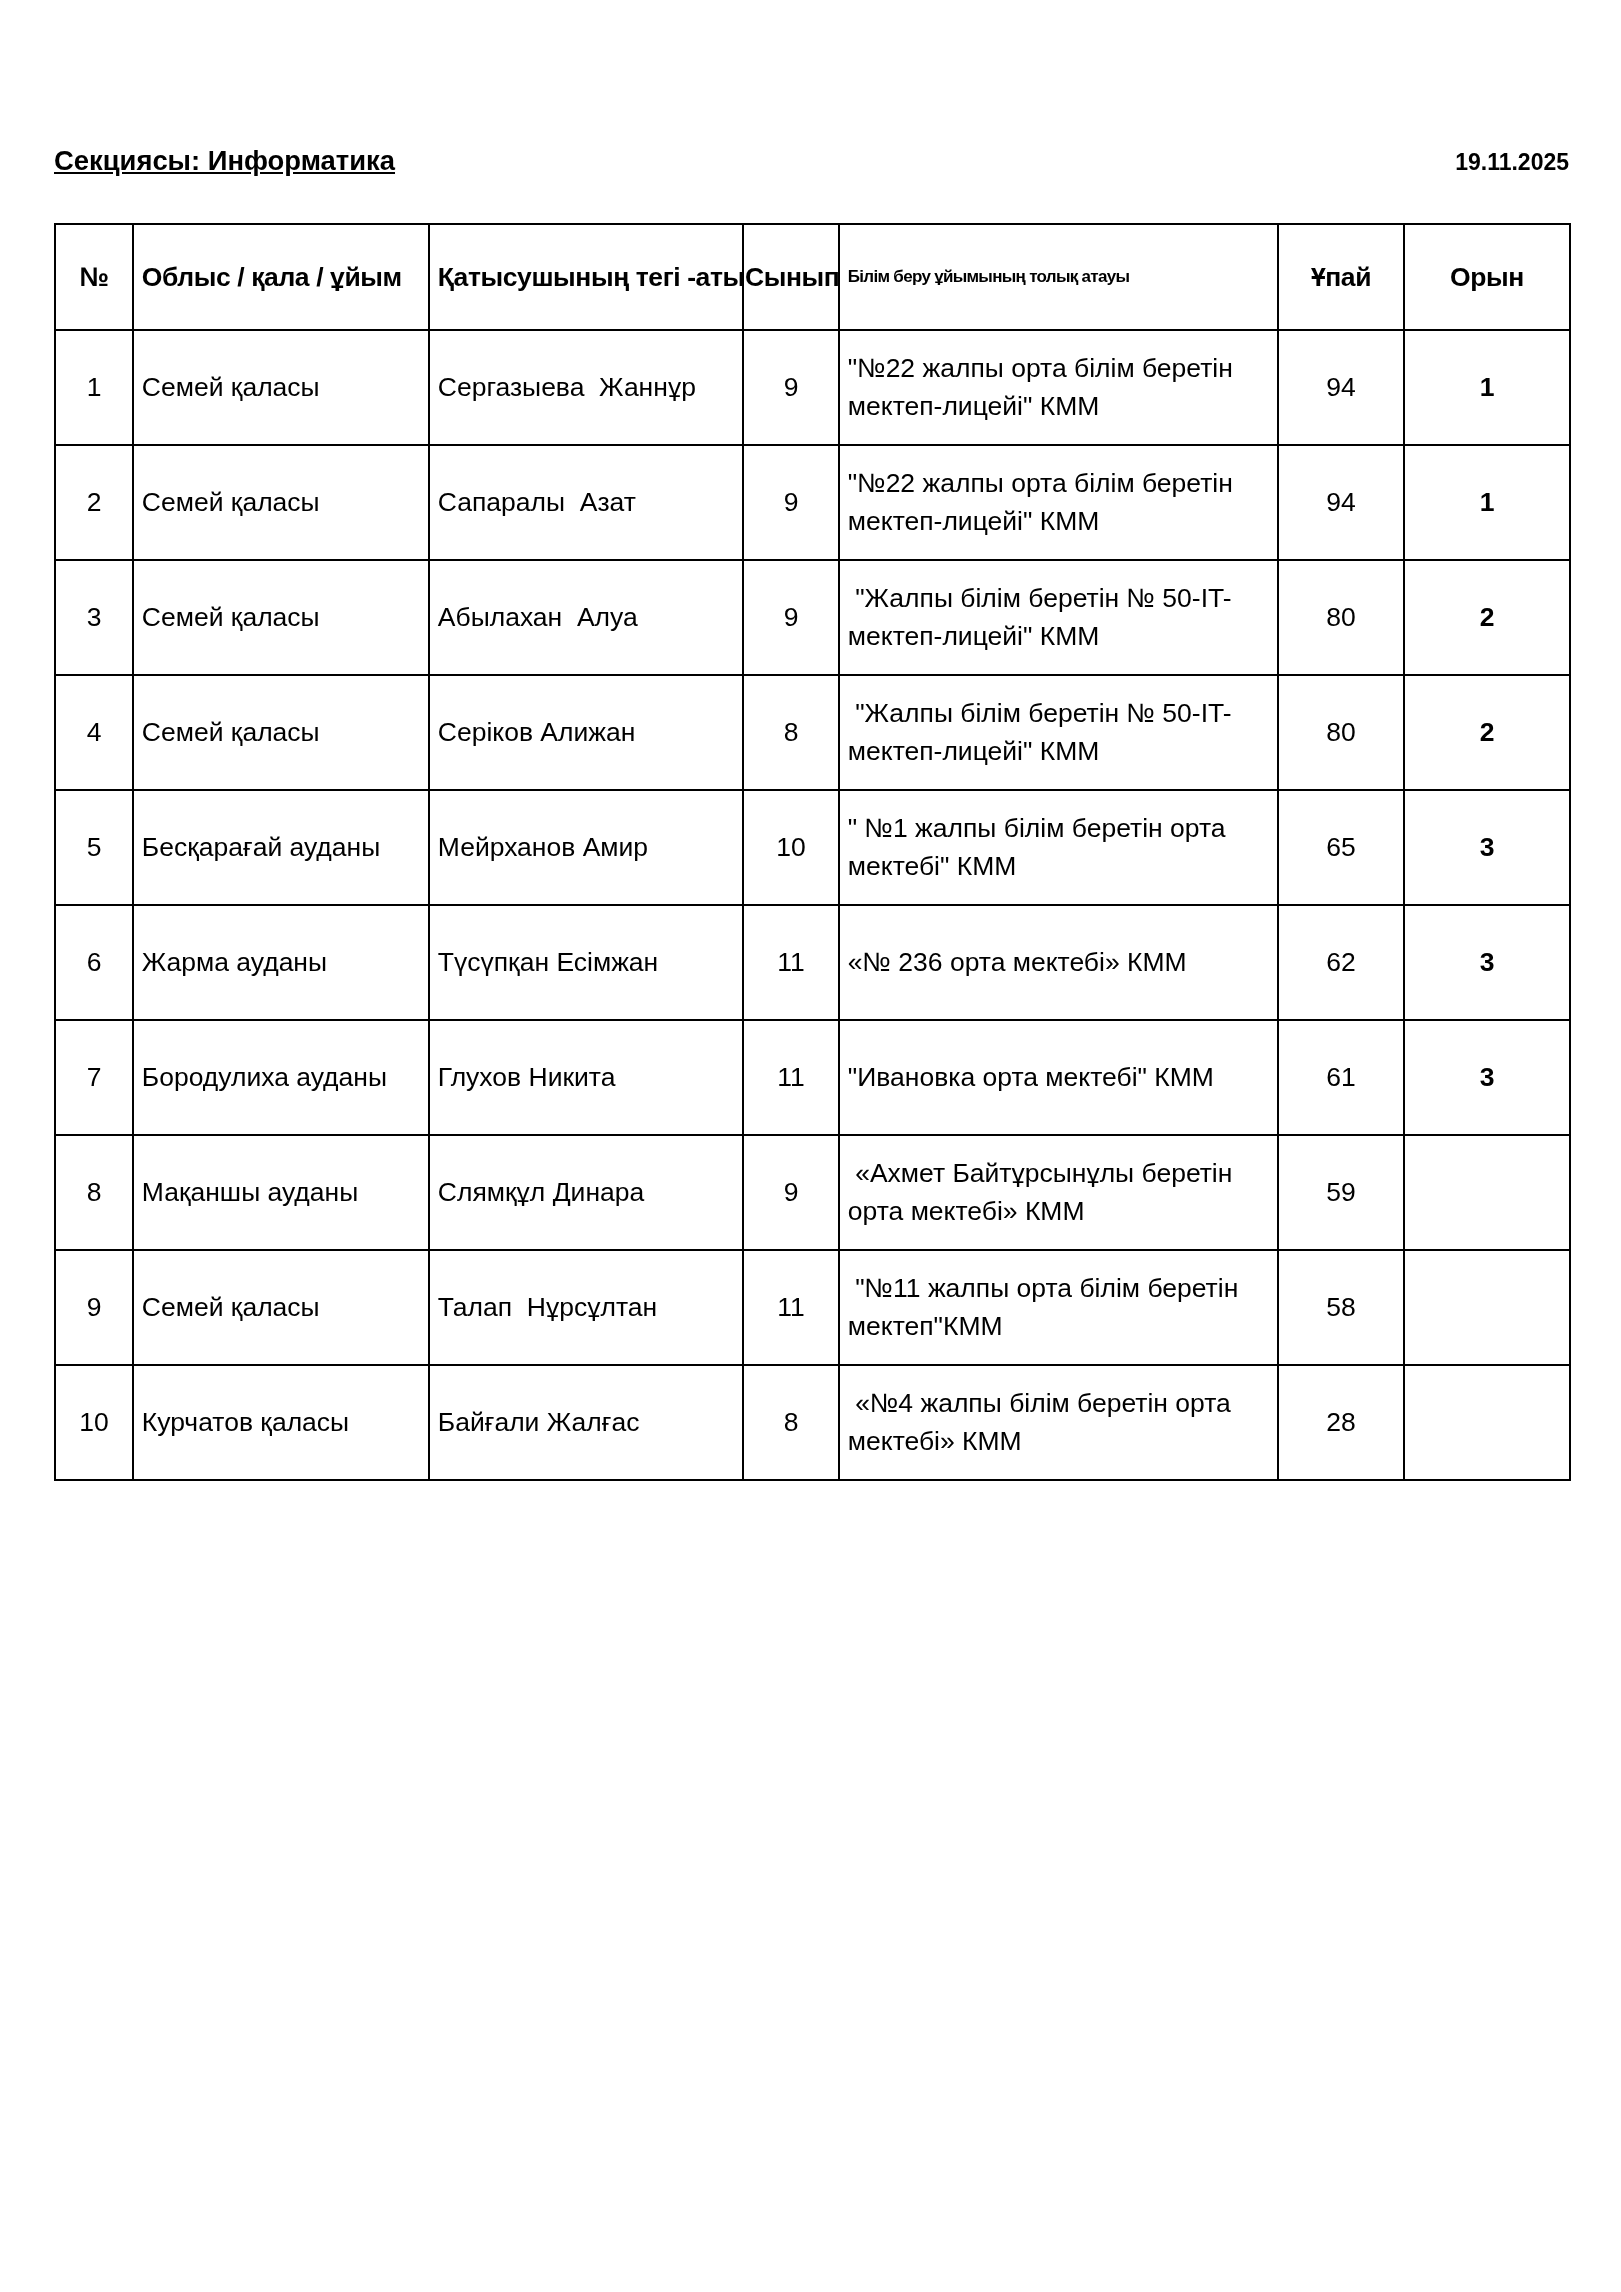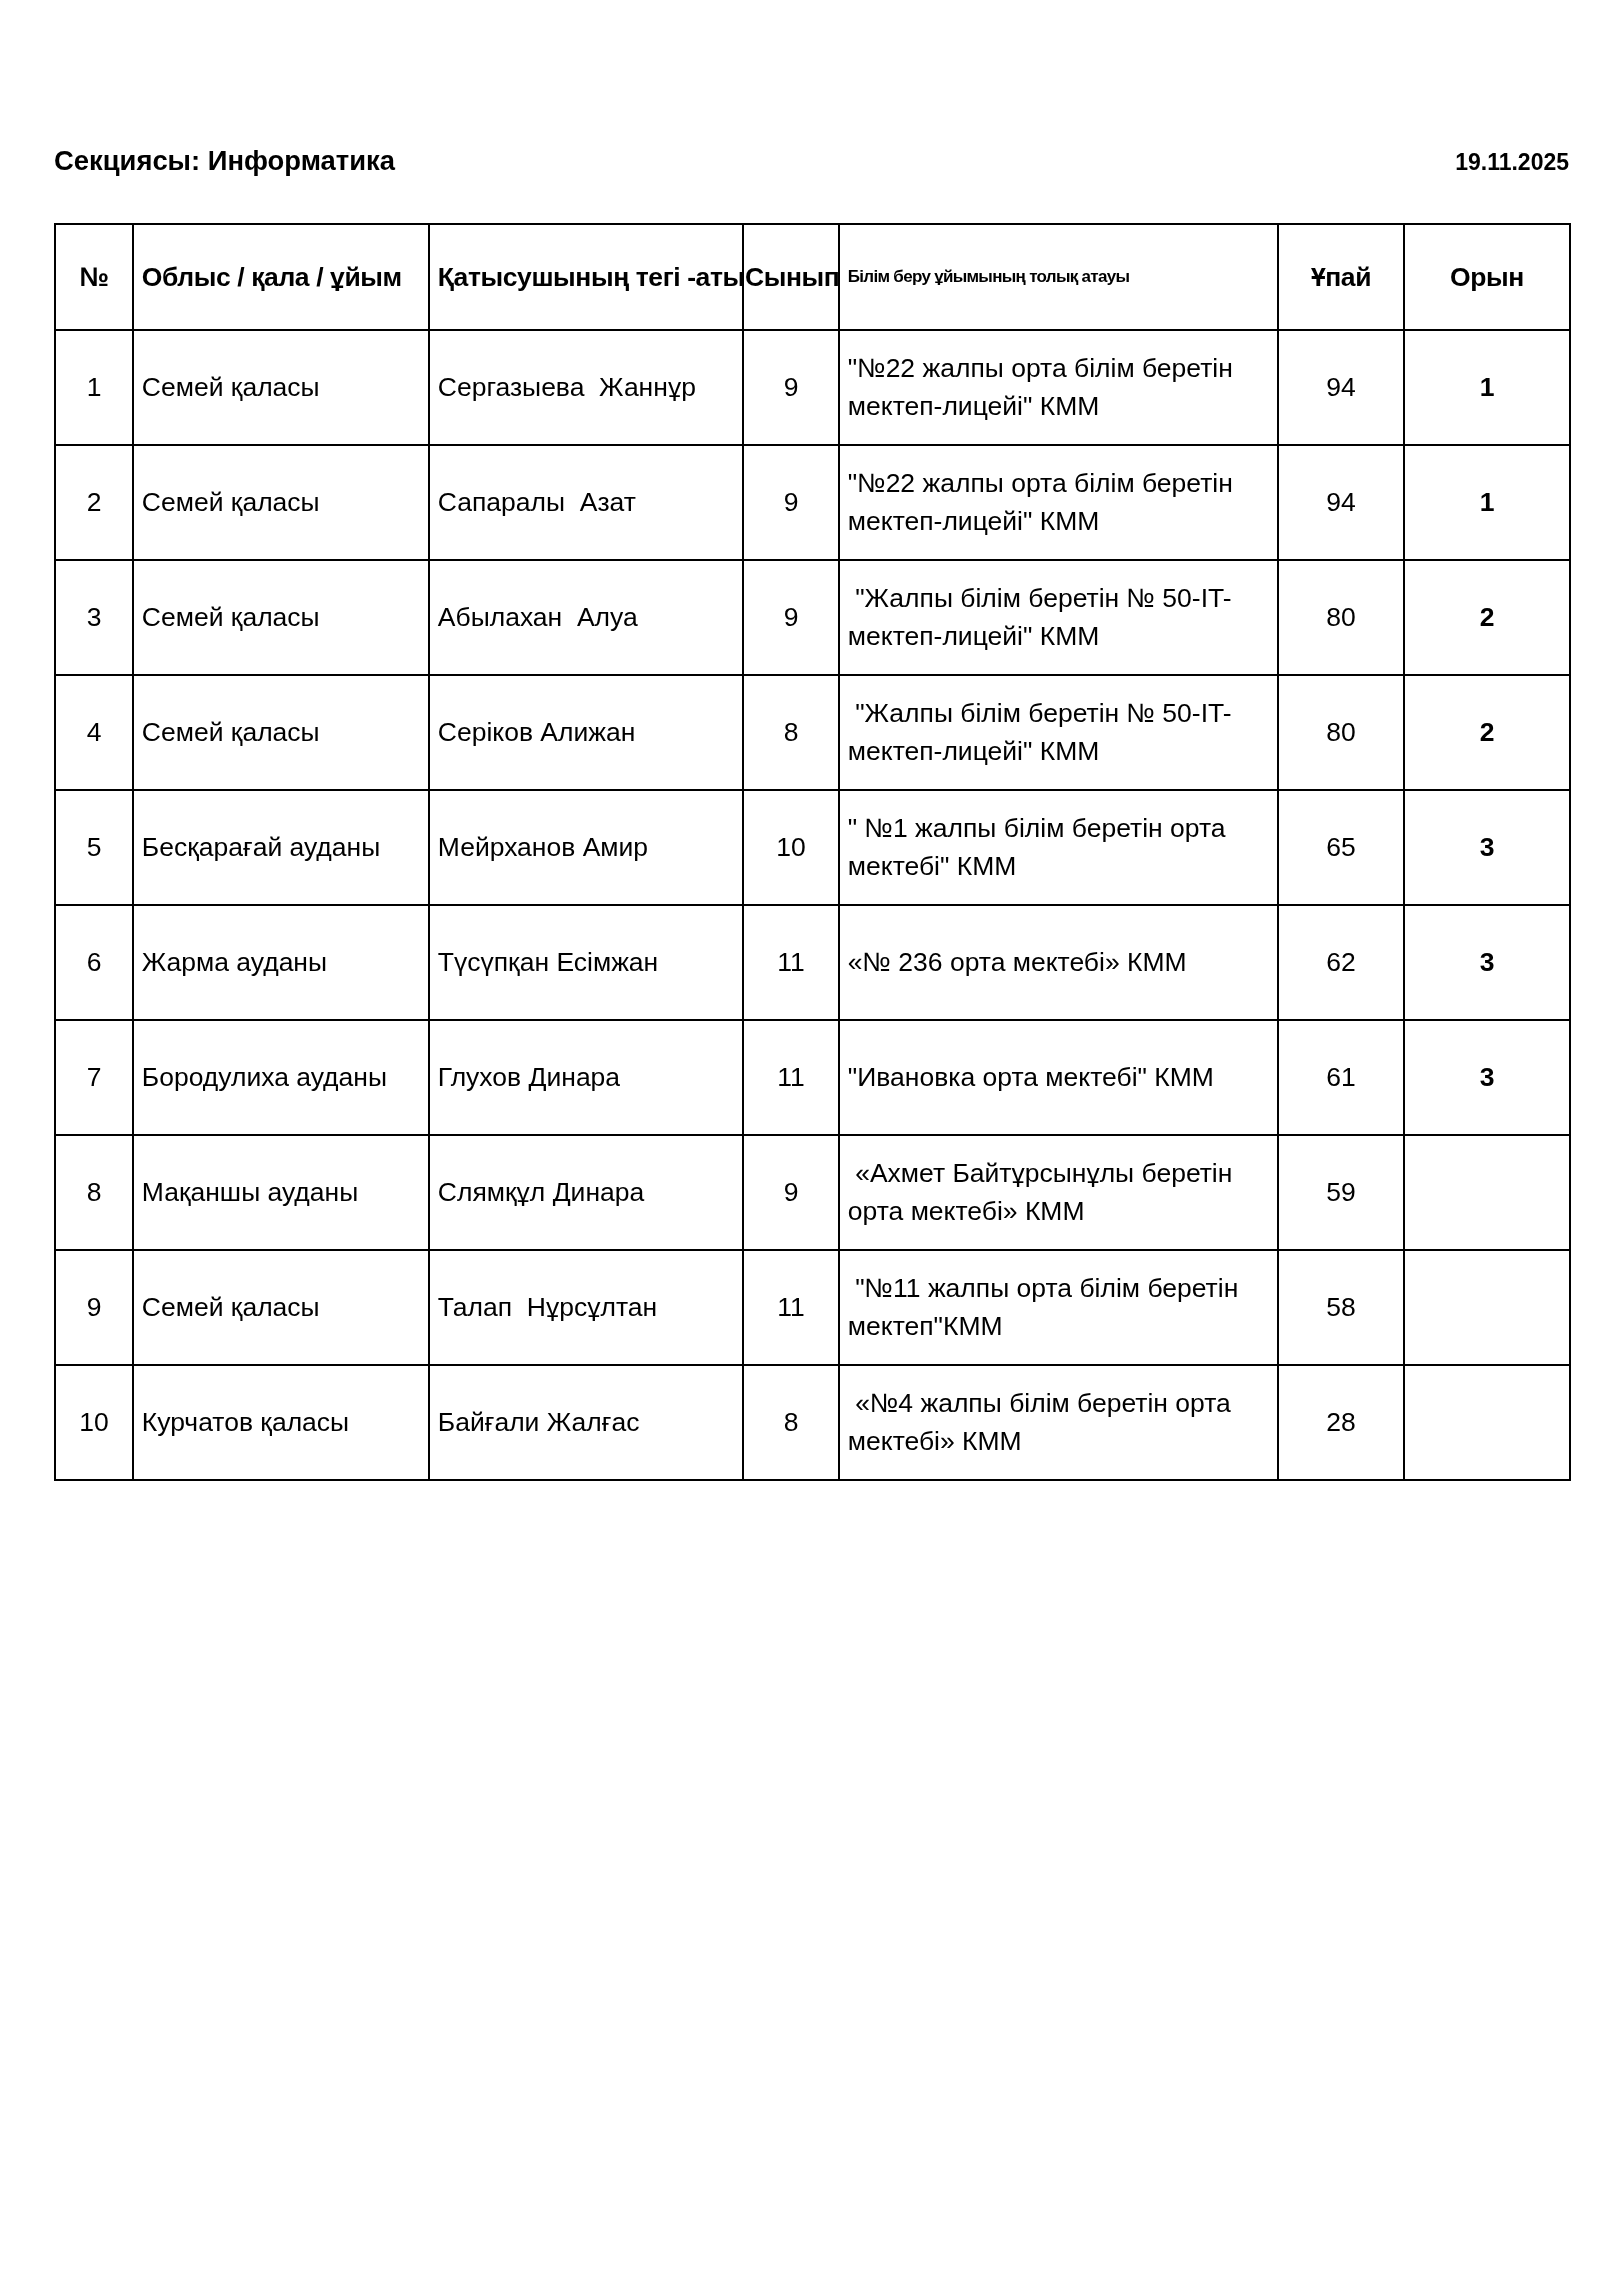--- a/index.html
+++ b/index.html
@@ -19,20 +19,21 @@
     left: 54px;
     top: 145px;
     width: 1515px;
     display: flex;
     justify-content: space-between;
     align-items: baseline;
   }
   .doc-title {
     font-size: 27.4px;
     font-weight: bold;
+    text-decoration: underline;
   }
   .doc-date {
     font-size: 23px;
     font-weight: bold;
   }
   table.results {
     position: absolute;
     left: 54px;
     top: 223px;
     width: 1515px;
@@ -156,21 +157,21 @@
       <td class="c-left">Жарма ауданы</td>
       <td class="c-left cell-name">Түсүпқан Есімжан</td>
       <td class="c-center">11</td>
       <td class="cell-school">«№ 236 орта мектебі» КММ</td>
       <td class="c-center">62</td>
       <td class="c-center cell-place">3</td>
     </tr>
     <tr>
       <td class="c-center">7</td>
       <td class="c-left">Бородулиха ауданы</td>
-      <td class="c-left cell-name">Глухов Динара</td>
+      <td class="c-left cell-name">Глухов Никита</td>
       <td class="c-center">11</td>
       <td class="cell-school">"Ивановка орта мектебі" КММ</td>
       <td class="c-center">61</td>
       <td class="c-center cell-place">3</td>
     </tr>
     <tr>
       <td class="c-center">8</td>
       <td class="c-left">Мақаншы ауданы</td>
       <td class="c-left cell-name">Слямқұл Динара</td>
       <td class="c-center">9</td>

